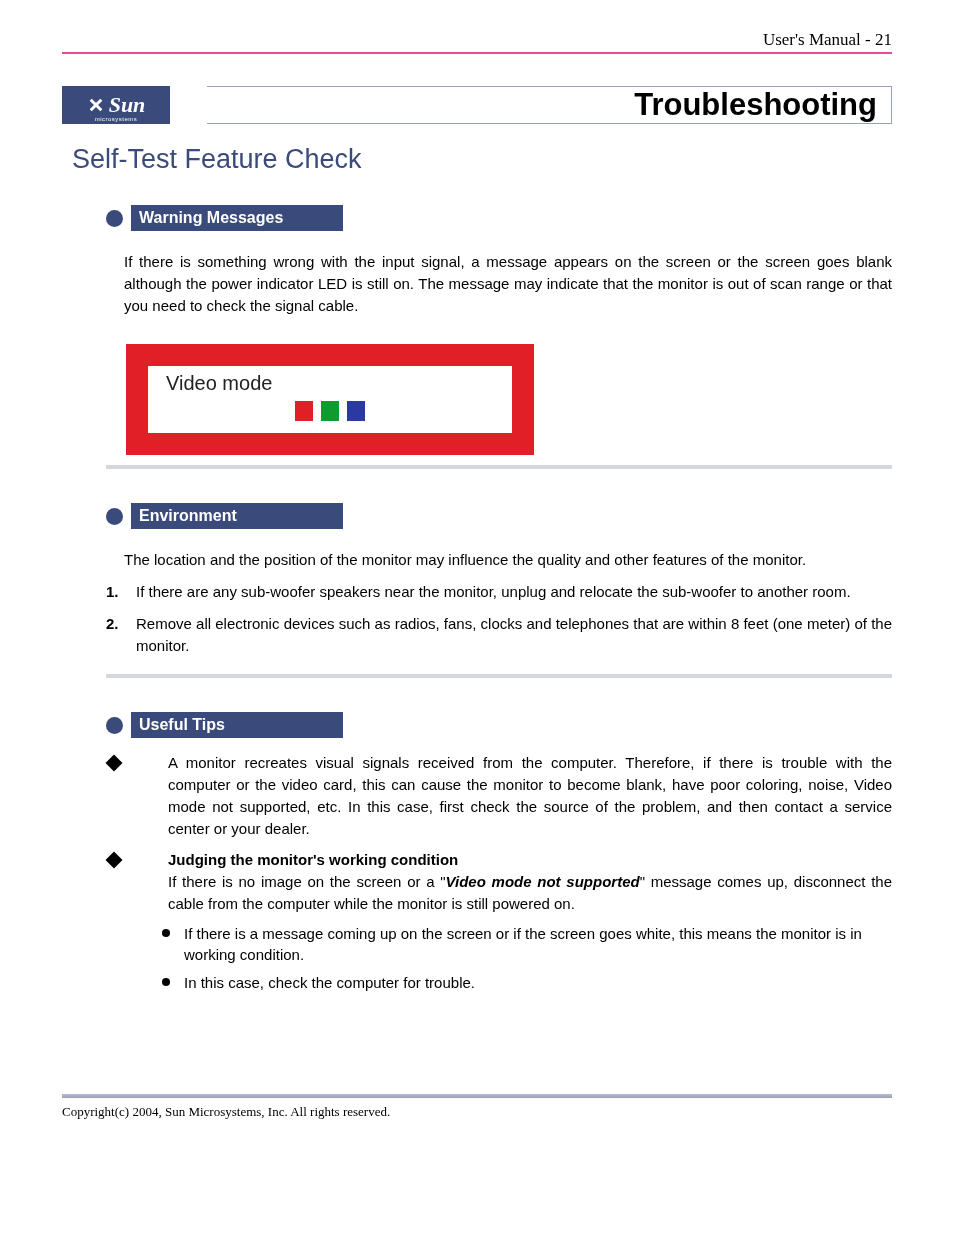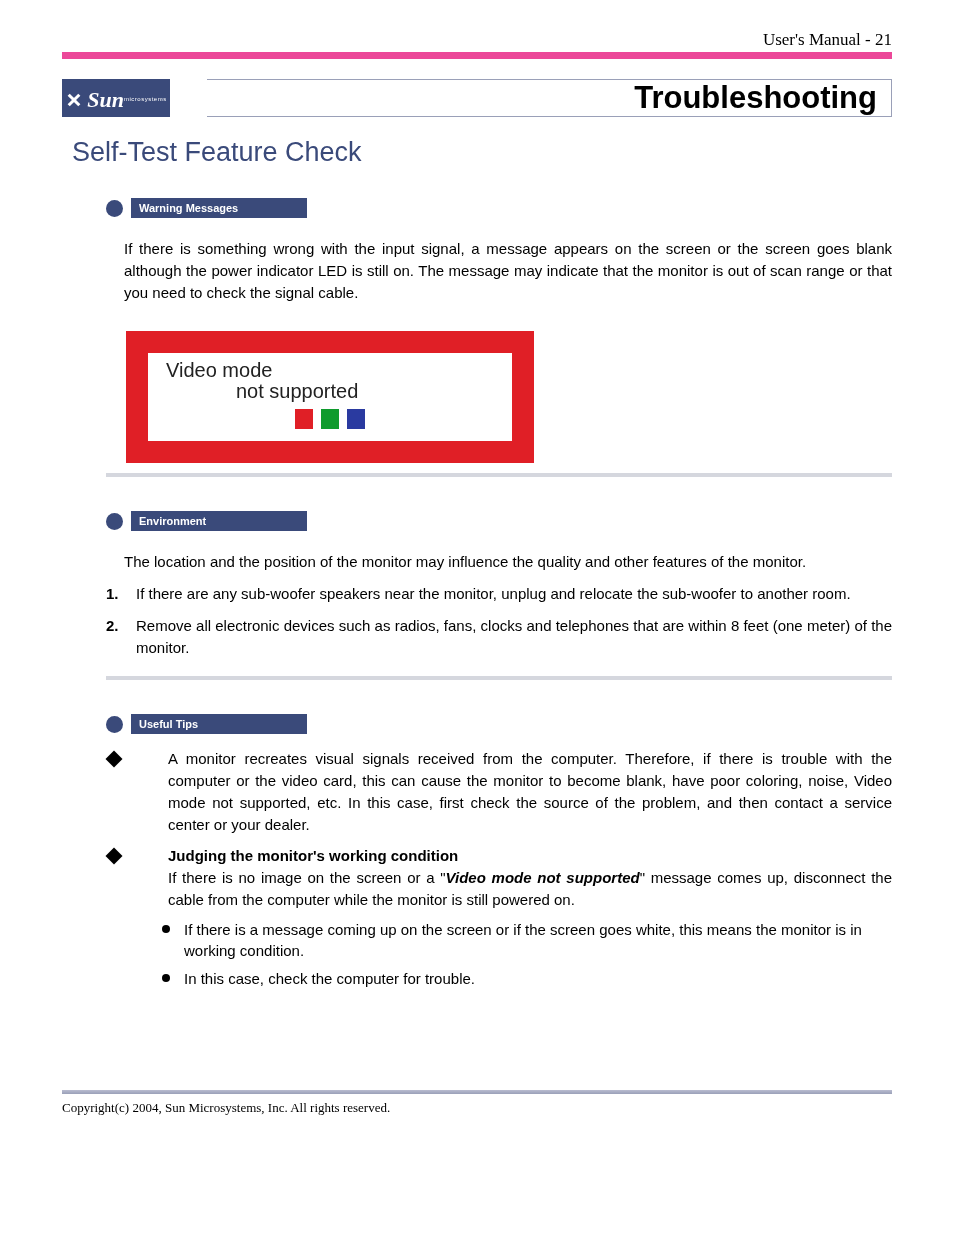--- a/index.html
+++ b/index.html
@@ -10,39 +10,39 @@
     color: #000;
     width: 954px;
   }
   .page {
     padding: 30px 62px 20px 62px;
     box-sizing: border-box;
   }
   .top-bar {
     display: flex;
     justify-content: flex-end;
-    border-bottom: 7px solid #ec4899;
+    border-bottom: 2px solid #ec4899;
     padding-bottom: 2px;
-    margin-bottom: 20px;
+    margin-bottom: 32px;
   }
   .top-bar-text {
     font-family: Georgia, 'Times New Roman', serif;
     font-size: 17px;
   }
   .header-band {
     display: flex;
     align-items: stretch;
     margin-bottom: 20px;
   }
   .logo-box {
     width: 108px;
     background: #3a4a7a;
     color: #fff;
     display: flex;
-    flex-direction: row;
+    flex-direction: column;
     align-items: center;
     justify-content: center;
     padding: 6px 0 2px 0;
   }
   .logo-top {
     display:flex;
     align-items:center;
     gap:4px;
   }
   .logo-diamond {
@@ -93,23 +93,23 @@
     width: 17px; height: 17px;
     background: #3a4a7a;
     border-radius: 50%;
     margin-right: 8px;
     flex-shrink:0;
   }
   .section-tag {
     background: #3a4a7a;
     color: #fff;
     font-weight: bold;
-    font-size: 11px;
+    font-size: 16px;
     padding: 4px 8px;
-    width: 176px;
+    width: 212px;
     box-sizing: border-box;
     font-family: Verdana, sans-serif;
   }
   .body-text {
     margin-left: 62px;
     font-size: 15px;
     line-height: 1.45;
     text-align: justify;
     margin-top: 20px;
   }
@@ -236,21 +236,20 @@
   <div class="section-tag-row">
     <div class="bullet-circle"></div>
     <div class="section-tag">Warning Messages</div>
   </div>
   <div class="body-text">If there is something wrong with the input signal, a message appears on the screen or the screen goes blank although the power indicator LED is still on. The message may indicate that the monitor is out of scan range or that you need to check the signal cable.</div>
 
   <div class="graphic-wrap">
     <div class="video-box">
       <div class="video-inner">
         <div class="vm-line1">Video mode</div>
-        <div class="vm-line2">not supported</div>
         <div class="rgb-squares">
           <div class="sq sq-r"></div>
           <div class="sq sq-g"></div>
           <div class="sq sq-b"></div>
         </div>
       </div>
     </div>
   </div>
 
   <div class="hr"></div>

